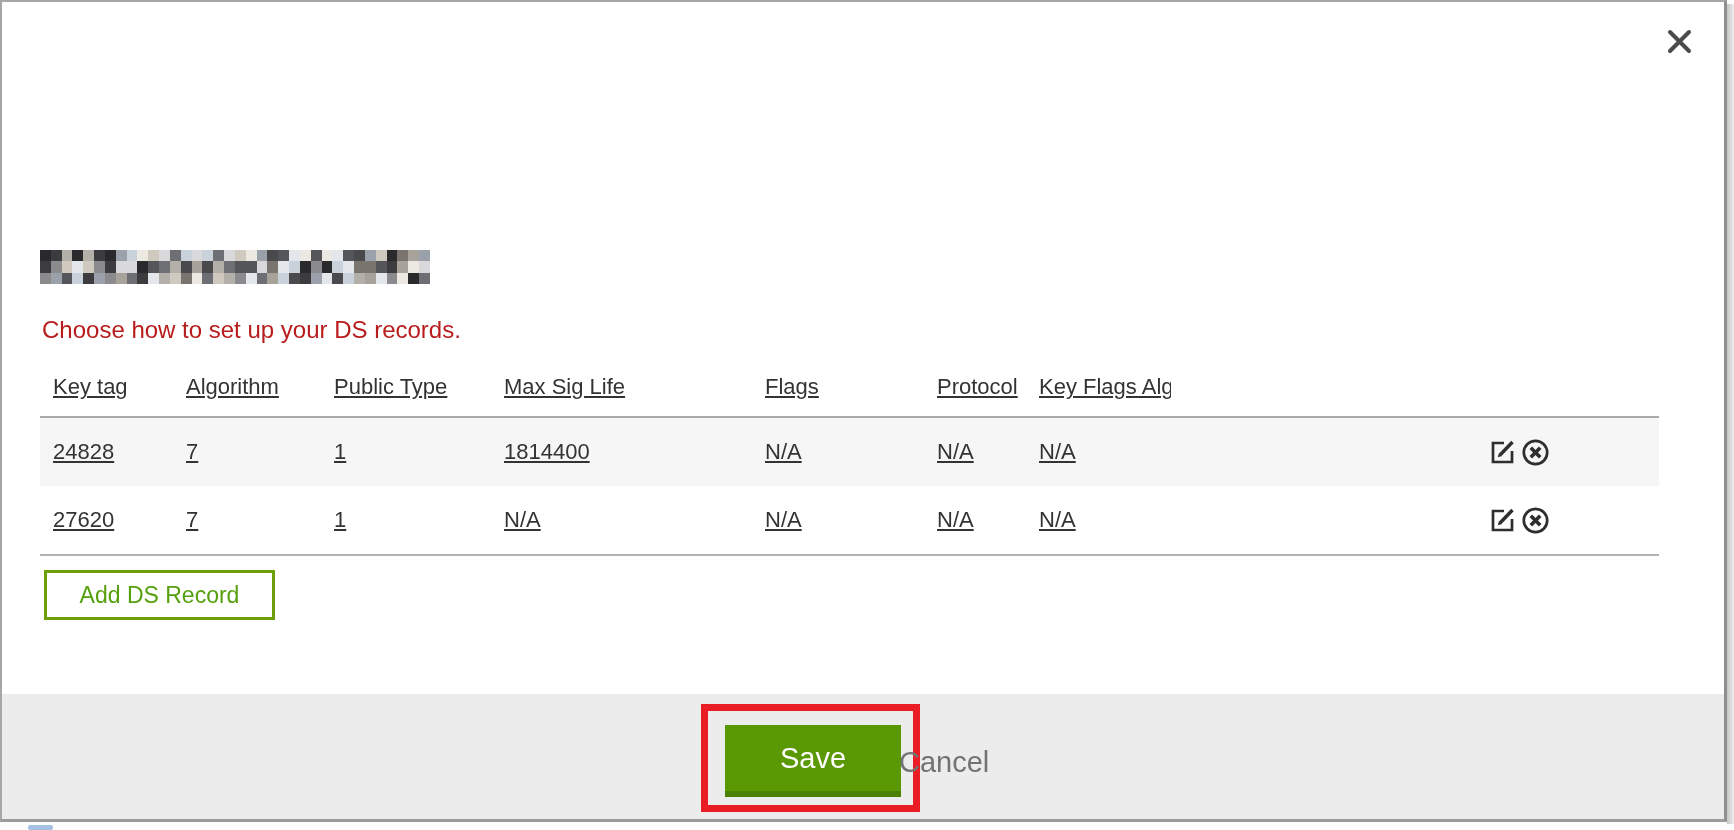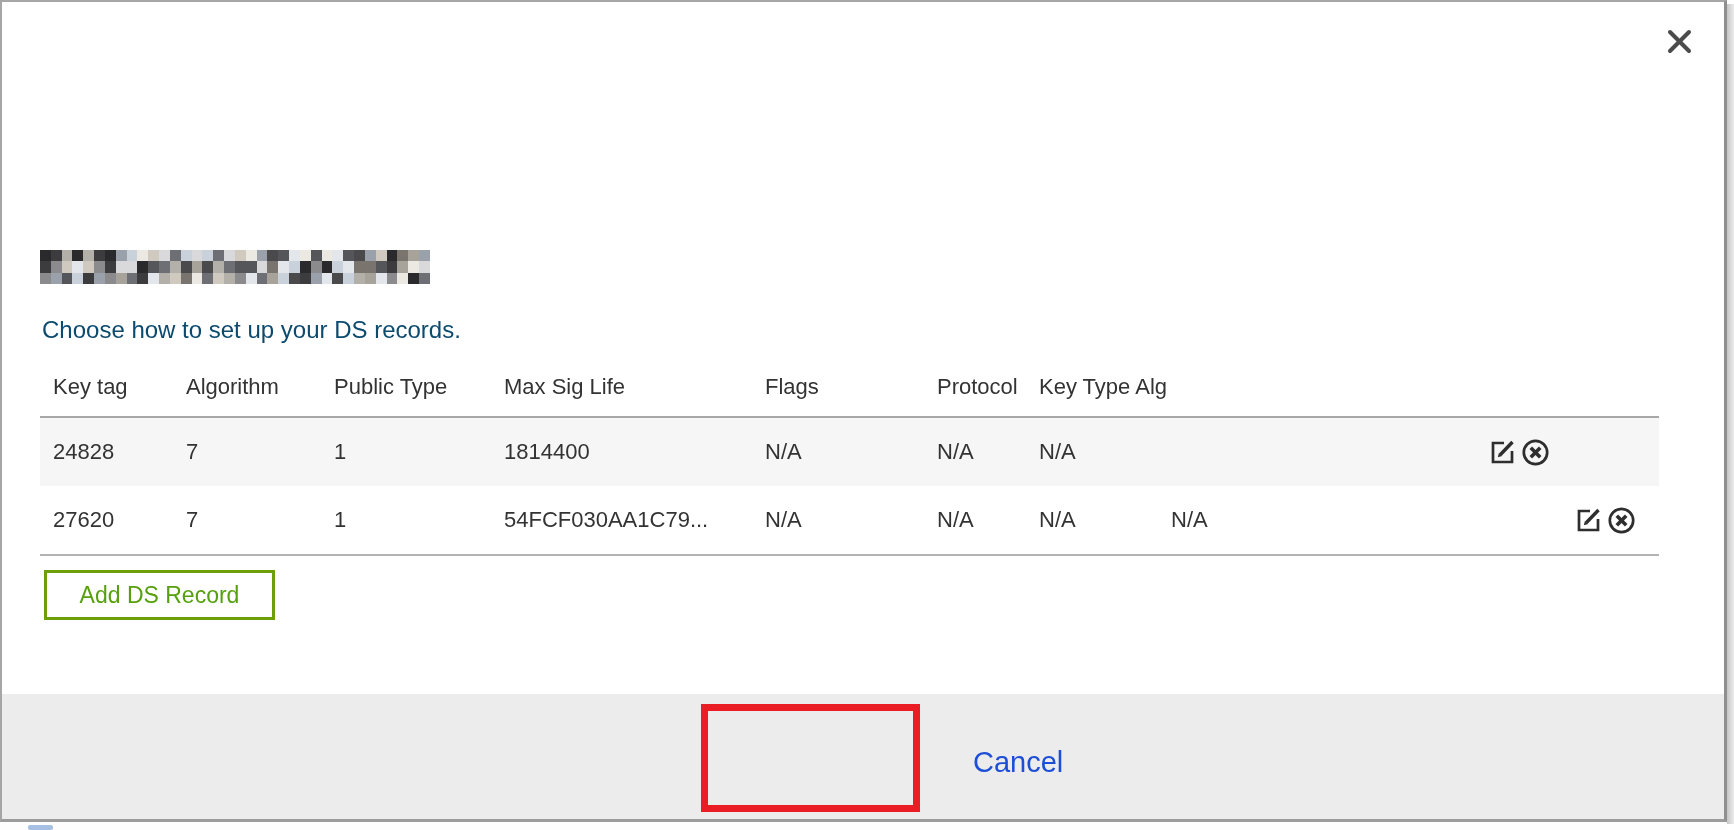--- a/index.html
+++ b/index.html
@@ -34,29 +34,29 @@
   }
 
   
   .redacted {
     position:absolute; left:38px; top:248px; width:390px; height:34px;
     display:grid; grid-template-columns:repeat(36,1fr); grid-template-rows:repeat(3,1fr);
   }
 
   .instruction {
     position:absolute; left:40px; top:314px;
-    font-size:24px; color:#0c4a6e;
+    font-size:24px; color:#b91c1c;
   }
 
   
   .ds-table { position:absolute; left:38px; top:356px; width:1619px; font-size:22px; }
   .trow {
     display:grid;
     grid-template-columns:133px 148px 170px 261px 172px 102px 132px 175px 227px 1fr;
-    padding-left:13px; align-items:center; box-sizing:border-box;
+    padding-left:13px; align-items:center; box-sizing:border-box;text-decoration:underline;
   }
   .thead { height:58px; color:#333; }
   .data-row { height:70px; }
   .data-row:nth-child(1) { background:#f6f6f6; border-top:2px solid #a8a8a8; }
   .data-row:nth-child(2) { background:#ffffff; border-bottom:2px solid #b3b3b3; }
   .cell { white-space:nowrap; overflow:hidden; }
   .actions-cell { display:flex; justify-content:flex-end; padding-right:22px; gap:2px; align-items:center; }
   .row-icon { width:31px; height:31px; display:block; cursor:pointer; }
 
   .add-btn {
@@ -76,22 +76,22 @@
     box-sizing:border-box; border:7px solid #ea1d25; pointer-events:none;
   }
   .save-btn {
     position:absolute; left:723px; top:723px; width:176px; height:72px;
     box-sizing:border-box; background:#5a9804; border:none;
     border-bottom:6px solid #4c8003;
     color:#ffffff; font-size:29px; font-family:inherit;
     display:flex; align-items:center; justify-content:center; cursor:pointer;
   }
   .cancel-link {
-    position:absolute; left:971px; top:744px;
-    font-size:29px; color:#1d4ed8; text-decoration:none; cursor:pointer;
+    position:absolute; left:897px; top:744px;
+    font-size:29px; color:#737373; text-decoration:none; cursor:pointer;
     white-space:nowrap;
   }
 </style>
 </head>
 <body>
 
 <div class="viewport">
   <div class="modal">
 
 
@@ -218,21 +218,21 @@
     <div class="instruction">Choose how to set up your DS records.</div>
 
     <div class="ds-table">
       <div class="trow thead">
         <div class="cell">Key tag</div>
         <div class="cell">Algorithm</div>
         <div class="cell">Public Type</div>
         <div class="cell">Max Sig Life</div>
         <div class="cell">Flags</div>
         <div class="cell">Protocol</div>
-        <div class="cell">Key Type Alg</div>
+        <div class="cell">Key Flags Alg</div>
         <div class="cell"></div>
       </div>
       <div>
       <div class="trow data-row">
         <div class="cell">24828</div>
         <div class="cell">7</div>
         <div class="cell">1</div>
         <div class="cell">1814400</div>
         <div class="cell">N/A</div>
         <div class="cell">N/A</div>
@@ -253,21 +253,20 @@
               <line x1="20.2" y1="10.8" x2="10.8" y2="20.2" stroke="#2e2e2e" stroke-width="3.6"></line>
             </svg>
           </span>
         </div>
       </div>
 
       <div class="trow data-row">
         <div class="cell">27620</div>
         <div class="cell">7</div>
         <div class="cell">1</div>
-        <div class="cell">54FCF030AA1C79...</div>
         <div class="cell">N/A</div>
         <div class="cell">N/A</div>
         <div class="cell">N/A</div>
         <div class="cell">N/A</div>
         <div class="cell"></div>
         <div class="cell actions-cell">
           <span class="row-icon">
             <svg width="31" height="31" viewBox="0 0 31 31">
               <path d="M25 14 V25 H6 V6 H17" fill="none" stroke="#2e2e2e" stroke-width="2.7"></path>
               <path d="M13.5 17.5 L25.5 5" fill="none" stroke="#2e2e2e" stroke-width="3.4"></path>
@@ -283,20 +282,21 @@
           </span>
         </div>
       </div>
     </div>
     </div>
 
     <button class="add-btn">Add DS Record</button>
 
     <div class="dialog-footer"></div>
     <div class="annotation-rect"></div>
+    <button class="save-btn">Save</button>
     <a class="cancel-link">Cancel</a>
 
   </div>
 
   <div class="shadow-right"></div>
   <div class="page-below">
     <div class="peek"></div>
   </div>
 </div>
 

